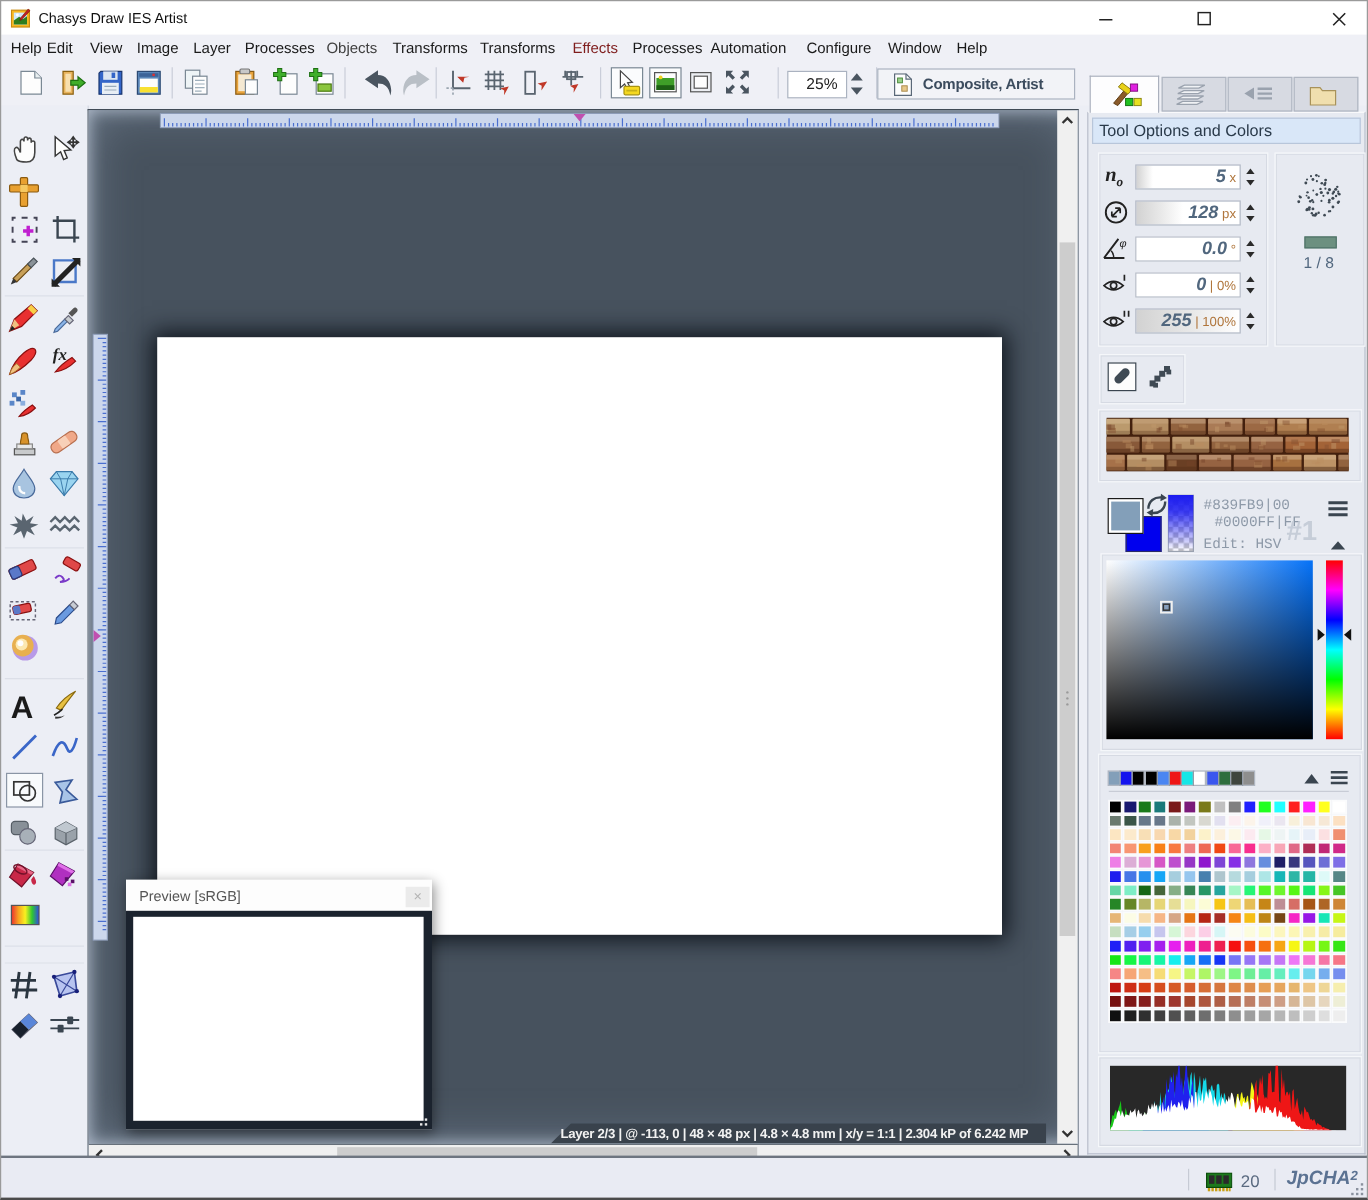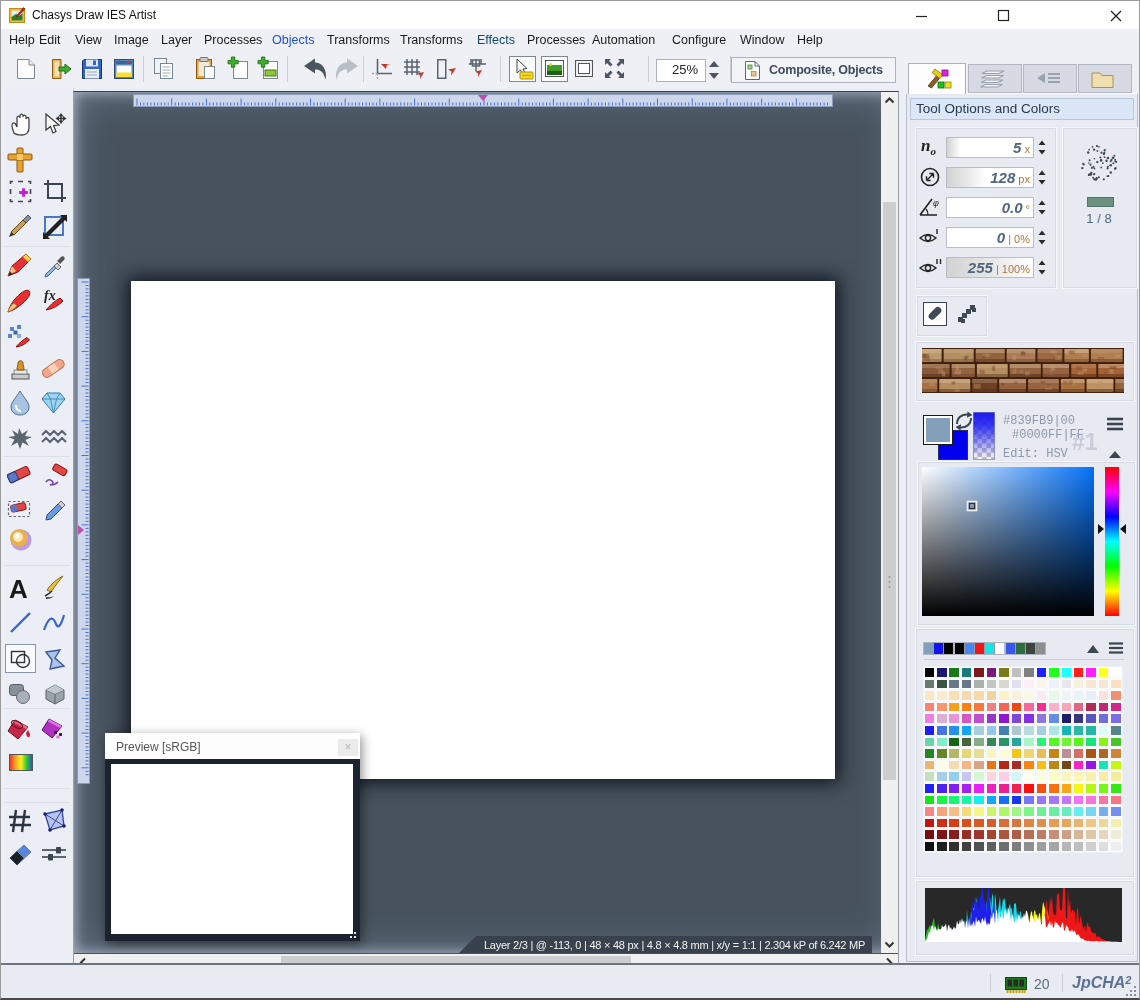--- a/index.html
+++ b/index.html
@@ -30,24 +30,24 @@
 <div class="abs" style="left:1px;top:29px;width:1138px;height:21px;background:#eff0f6;"></div>
 <div class="abs" id="menuitems" style="left:0;top:33px;font-size:12.5px;color:#1a1a1a;"></div>
 
 <div class="abs" id="toolbar" style="left:1px;top:50px;width:1138px;height:38px;background:#eff0f6;"></div>
 <div class="abs" style="left:9px;top:33px;font-size:12.5px;color:#1a1a1a;">Help</div>
 <div class="abs" style="left:39px;top:33px;font-size:12.5px;color:#1a1a1a;">Edit</div>
 <div class="abs" style="left:75px;top:33px;font-size:12.5px;color:#1a1a1a;">View</div>
 <div class="abs" style="left:114px;top:33px;font-size:12.5px;color:#1a1a1a;">Image</div>
 <div class="abs" style="left:161px;top:33px;font-size:12.5px;color:#1a1a1a;">Layer</div>
 <div class="abs" style="left:204px;top:33px;font-size:12.5px;color:#1a1a1a;">Processes</div>
-<div class="abs" style="left:272px;top:33px;font-size:12.5px;color:#1d4ed8;">Objects</div>
+<div class="abs" style="left:272px;top:33px;font-size:12.5px;color:#404040;">Objects</div>
 <div class="abs" style="left:327px;top:33px;font-size:12.5px;color:#1a1a1a;">Transforms</div>
 <div class="abs" style="left:400px;top:33px;font-size:12.5px;color:#1a1a1a;">Transforms</div>
-<div class="abs" style="left:477px;top:33px;font-size:12.5px;color:#0c4a6e;">Effects</div>
+<div class="abs" style="left:477px;top:33px;font-size:12.5px;color:#7f1d1d;">Effects</div>
 <div class="abs" style="left:527px;top:33px;font-size:12.5px;color:#1a1a1a;">Processes</div>
 <div class="abs" style="left:592px;top:33px;font-size:12.5px;color:#1a1a1a;">Automation</div>
 <div class="abs" style="left:672px;top:33px;font-size:12.5px;color:#1a1a1a;">Configure</div>
 <div class="abs" style="left:740px;top:33px;font-size:12.5px;color:#1a1a1a;">Window</div>
 <div class="abs" style="left:797px;top:33px;font-size:12.5px;color:#1a1a1a;">Help</div>
 <svg class="abs" style="left:0;top:50px" width="900" height="38" viewBox="0 0 900 38">
 
   <g stroke="#c9cdd9" stroke-width="1">
     <line x1="143.5" y1="6" x2="143.5" y2="32"></line>
     <line x1="287.5" y1="6" x2="287.5" y2="32"></line>
@@ -185,21 +185,21 @@
   <path d="M8 20 l5 -6 h-10 z" fill="#4a5560"></path>
 </svg>
 
 <div class="abs" style="left:731px;top:57px;width:165px;height:26px;background:#f2f3f7;border:1px solid #aab2c0;box-sizing:border-box;"></div>
 <svg class="abs" style="left:744px;top:61px" width="18" height="19" viewBox="0 0 18 19">
   <path d="M1.5 0.5 H11 L15.5 5 V18.5 H1.5 Z" fill="#fdfdfd" stroke="#5a6878"></path>
   <path d="M11 0.5 V5 H15.5" fill="none" stroke="#5a6878"></path>
   <rect x="4" y="4" width="4" height="4" fill="#9cd08c" stroke="#4a8a3a" stroke-width="0.8"></rect>
   <rect x="7.5" y="10.5" width="4.5" height="4.5" fill="#e8c88a" stroke="#a8884a" stroke-width="0.8"></rect>
 </svg>
-<div class="abs" style="left:769px;top:63px;font-size:12.5px;font-weight:bold;letter-spacing:-0.2px;color:#3c4c5e;">Composite, Objects</div>
+<div class="abs" style="left:769px;top:63px;font-size:12.5px;font-weight:bold;letter-spacing:-0.2px;color:#3c4c5e;">Composite, Artist</div>
 
 <div class="abs" style="left:1px;top:88px;width:73px;height:884px;background:#eceef5;border-right:1px solid #d4d7e2;box-sizing:border-box;"></div>
 
 <svg class="abs" style="left:0;top:88px" width="74" height="884" viewBox="0 0 74 884">
   <g stroke="#dcdfe8" stroke-width="1">
     <line x1="4" y1="158.5" x2="70" y2="158.5"></line>
     <line x1="4" y1="368.5" x2="70" y2="368.5"></line>
     <line x1="4" y1="477.5" x2="70" y2="477.5"></line>
     <line x1="4" y1="620.5" x2="70" y2="620.5"></line>
     <line x1="4" y1="700.5" x2="70" y2="700.5"></line>
@@ -787,21 +787,21 @@
       <line x1="8.5" y1="482.9" x2="11.5" y2="482.9"></line>
       <line x1="8.5" y1="486.3" x2="11.5" y2="486.3"></line>
       <line x1="4.5" y1="489.8" x2="11.5" y2="489.8"></line>
       <line x1="8.5" y1="493.3" x2="11.5" y2="493.3"></line>
       <line x1="8.5" y1="496.7" x2="11.5" y2="496.7"></line>
     </g>
   <path d="M1 247 l6 5 -6 5 z" fill="#c050b0"></path>
 </svg>
 <div class="abs" style="left:459px;top:936px;width:413px;height:17px;background:#39424c;
      clip-path:polygon(17px 0,100% 0,100% 100%,0 100%);"></div>
-<div class="abs" style="left:459px;top:939px;width:406px;font-size:11px;font-weight:normal;letter-spacing:-0.25px;color:#f2f2f2;text-align:right;white-space:nowrap;">Layer 2/3 | @ -113, 0 | 48 × 48 px | 4.8 × 4.8 mm | x/y = 1:1 | 2.304 kP of 6.242 MP</div>
+<div class="abs" style="left:459px;top:939px;width:406px;font-size:11px;font-weight:bold;letter-spacing:-0.25px;color:#f2f2f2;text-align:center;white-space:nowrap;">Layer 2/3 | @ -113, 0 | 48 × 48 px | 4.8 × 4.8 mm | x/y = 1:1 | 2.304 kP of 6.242 MP</div>
 
 <div class="abs" style="left:881px;top:92px;width:17px;height:861px;background:#f0f0f0;"></div>
 <div class="abs" style="left:883px;top:202px;width:13px;height:578px;background:#cdcdcd;"></div>
 <svg class="abs" style="left:881px;top:92px" width="17" height="861" viewBox="0 0 17 861">
   <path d="M4.5 10.5 L8.5 6.5 L12.5 10.5" fill="none" stroke="#333" stroke-width="2"></path>
   <path d="M4.5 850.5 L8.5 854.5 L12.5 850.5" fill="none" stroke="#333" stroke-width="2"></path>
   <g fill="#9a9a9a">
       <circle cx="8.5" cy="485" r="1"></circle>
       <circle cx="8.5" cy="490" r="1"></circle>
       <circle cx="8.5" cy="495" r="1"></circle>

